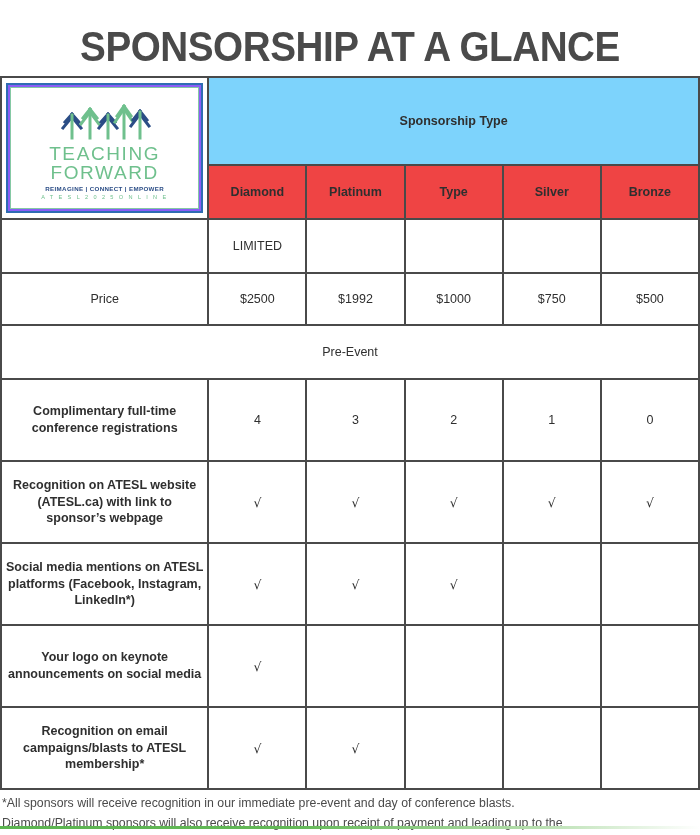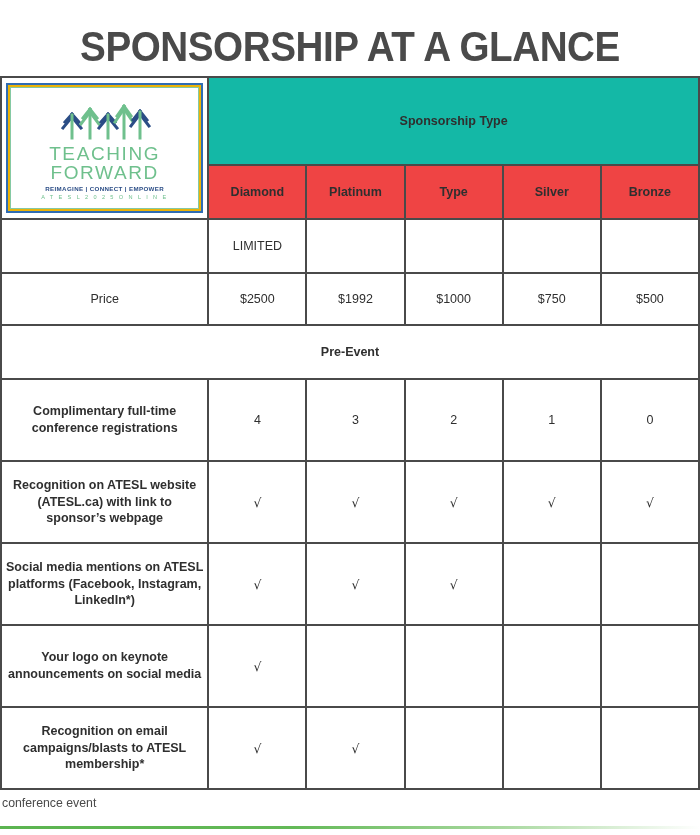--- a/index.html
+++ b/index.html
@@ -52,21 +52,21 @@
   col.c-tier    { width: 98px;  }
 
   
   .logo-cell {
     padding: 8px 9px;
     background: #ffffff;
   }
   .logo-box {
     border: 2px solid #2f6cb3;
     padding: 2px;
-    background: #eab308;
+    background: #8b5cf6;
   }
   .logo-inner {
     border: 1.5px solid #85c9a4;
     padding: 10px 6px 8px 6px;
     background: #ffffff;
     display: flex;
     flex-direction: column;
     align-items: center;
     justify-content: center;
   }
@@ -87,21 +87,21 @@
   }
   .logo-sub {
     color: #6fc08d;
     font-size: 5.6px;
     letter-spacing: 1.9px;
     margin-top: 2px;
   }
 
   
   .sponsorship-type-cell {
-    background: #14b8a6;
+    background: #7dd3fc;
     font-size: 15.5px;
     font-weight: bold;
     color: #3b3b3b;
     height: 82px;
   }
   .tier-cell {
     background: #ef4444;
     font-size: 12.5px;
     font-weight: bold;
     color: #33443a;
@@ -111,21 +111,21 @@
   
   .row-limited td { height: 48px; }
   .limited-label { font-size: 11.5px; font-weight: normal; color: #2f2f2f; }
   .row-price td { height: 46px; text-align: center; }
   .price-label { font-size: 13px; }
   .price-value { font-size: 13px; }
 
   .section-cell {
     text-align: left;
     font-size: 13px;
-    font-weight: bold;
+    font-weight: normal;
     color: #2f2f2f;
     height: 48px;
     padding-left: 10px;
   }
 
   .feature-cell {
     font-size: 12.5px;
     font-weight: bold;
     line-height: 1.35;
     color: #2f2f2f;
@@ -310,16 +310,18 @@
       <td class="check">√</td>
       <td class="check">√</td>
       <td class="check"></td>
       <td class="check"></td>
       <td class="check"></td>
     </tr>
   </tbody>
 </table>
 
 <div class="footnote">
+  <div>*All sponsors will receive recognition in our immediate pre-event and day of conference blasts.</div>
+  <div>Diamond/Platinum sponsors will also receive recognition upon receipt of payment and leading up to the</div>
   <div>conference event</div>
 </div>
 
 <div class="bottom-bar"></div>
 
 </body></html>

